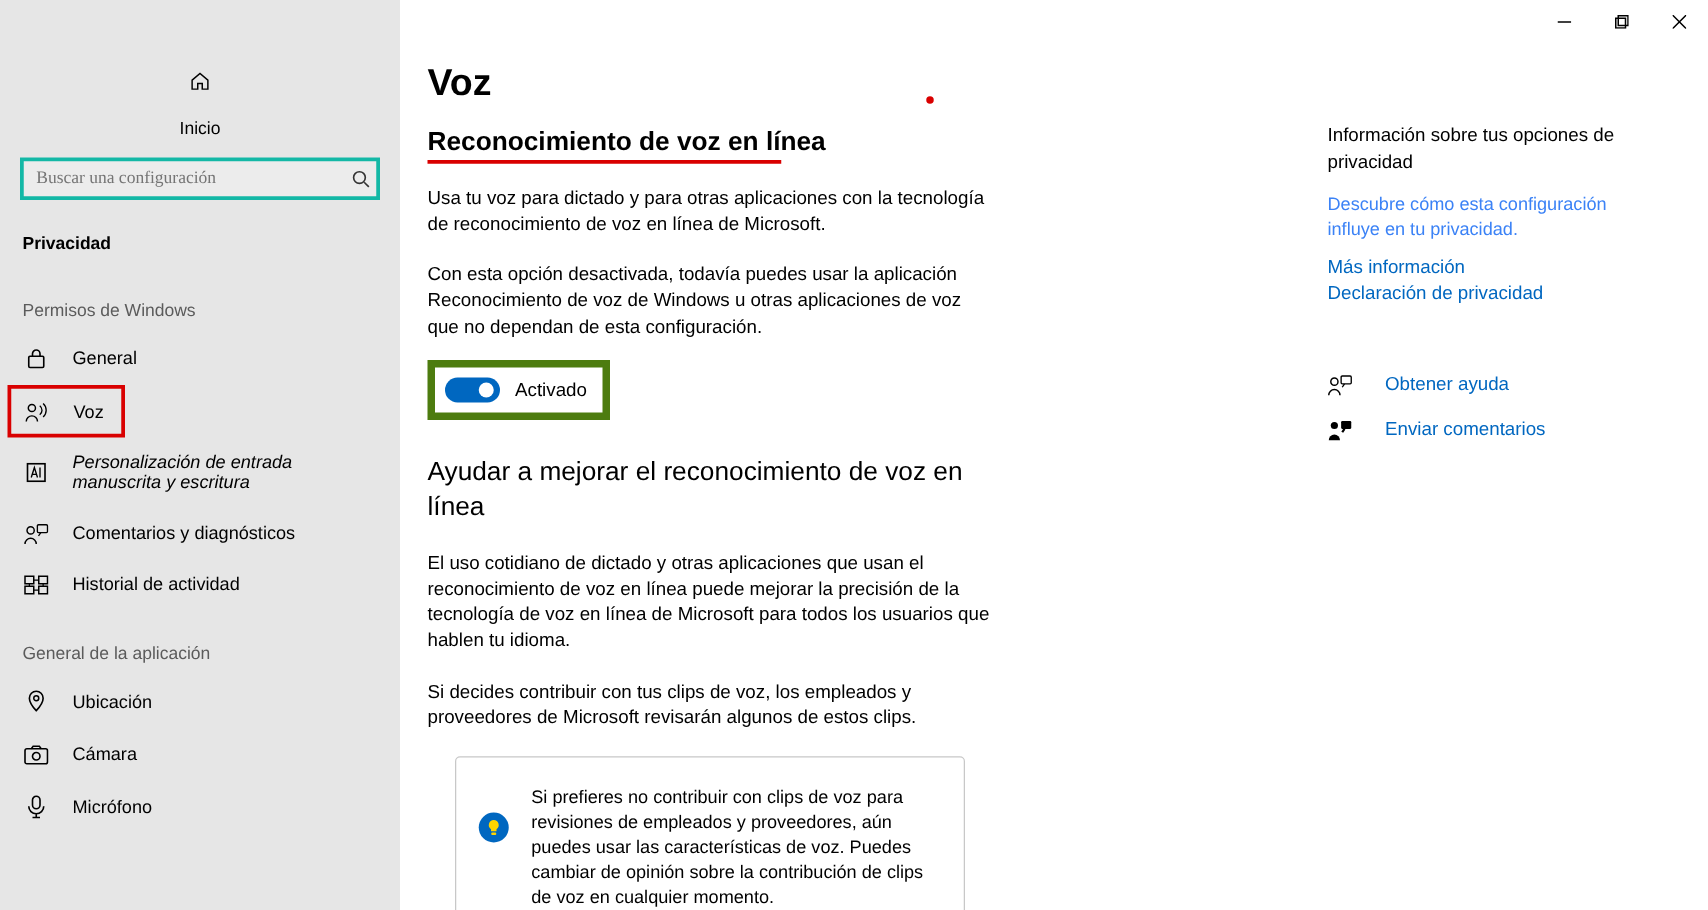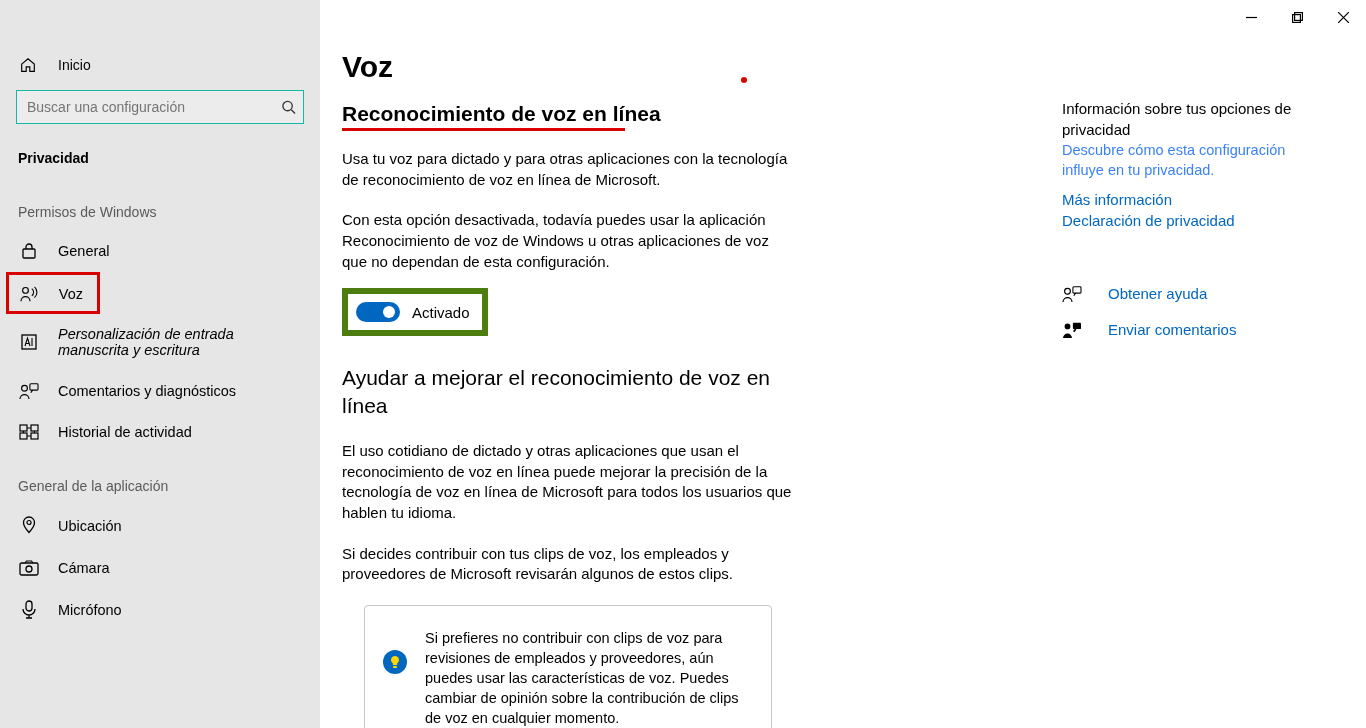--- a/index.html
+++ b/index.html
@@ -50,35 +50,37 @@
     background:#e6e6e6;
     padding-top: 46px;
     flex-shrink:0;
   }
   .home-row {
     display:flex;
     align-items:center;
     gap: 20px;
     padding: 10px 18px 10px 18px;
     cursor:pointer;
+    flex-direction:column;
   }
   .home-row .ico { width:20px; display:flex; justify-content:center; font-size:16px;}
   .home-label { font-size:14px;}
   .search-wrap {
     margin: 6px 16px 10px 16px;
     position:relative;
   }
   .search-input {
     width:100%;
     height:34px;
-    border:1px solid #14b8a6;
+    border:3px solid #14b8a6;
     background:#ececec;
     padding: 0 34px 0 10px;
     font-size:14px;
     outline:none;
+    font-family:Liberation Serif, serif;
   }
   .search-ico {
     position:absolute;
     right:8px;
     top:50%;
     transform:translateY(-50%);
     font-size:14px;
     color:#333;
     pointer-events:none;
   }
@@ -192,21 +194,21 @@
     font-size:14px;
     flex-shrink:0;
     margin-top:22px;
   }
   .info-text { font-size:14.5px; line-height:1.38; }
   .aside {
     width: 280px;
     padding: 52px 24px 0 0;
     font-size:14.5px;
   }
-  .aside-heading { font-weight:400; font-size:15px; line-height:1.4; }
+  .aside-heading { font-weight:400; font-size:15px; line-height:1.4; margin-bottom:14px;}
   .aside-sub { color:#3b82f6; margin-bottom:10px; line-height:1.4;}
   .aside-link { color:#0067c0; cursor:pointer; display:block; margin-bottom:4px; font-size:15px;}
   .aside-action { display:flex; align-items:center; gap:26px; margin-top: 34px; cursor:pointer;}
   .aside-action + .aside-action { margin-top: 18px;}
   .aside-action .ico { width:20px; font-size:16px; display:flex; justify-content:center;}
   .aside-action .lbl { color:#0067c0; font-size:15px;}
   .red-dot {
     position:absolute;
     width:6px;height:6px;border-radius:50%;
     background:#d90000;

